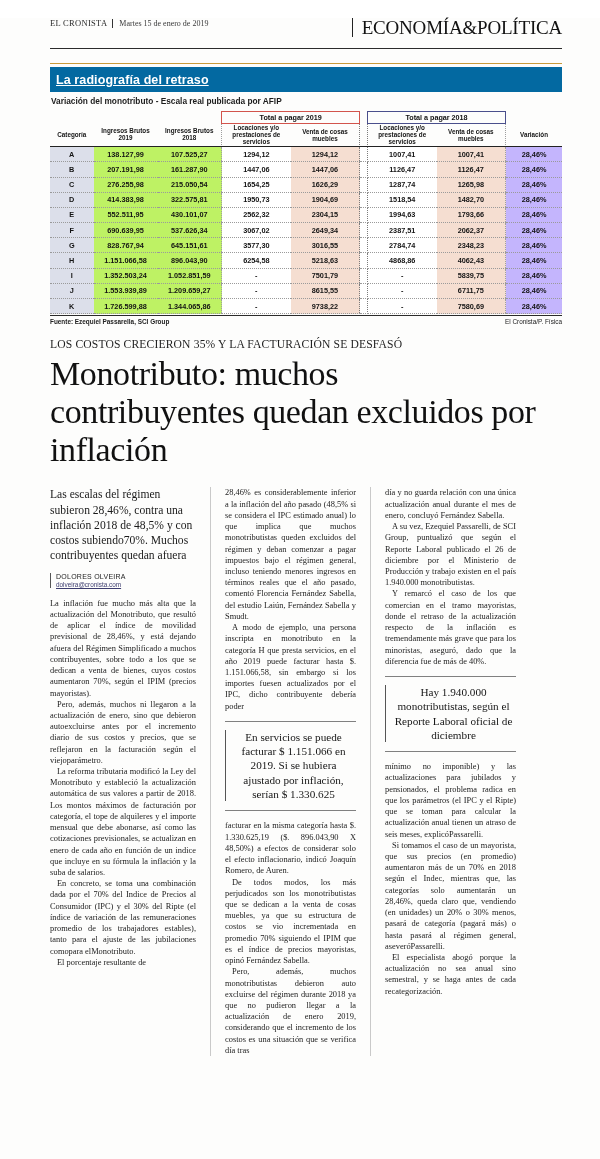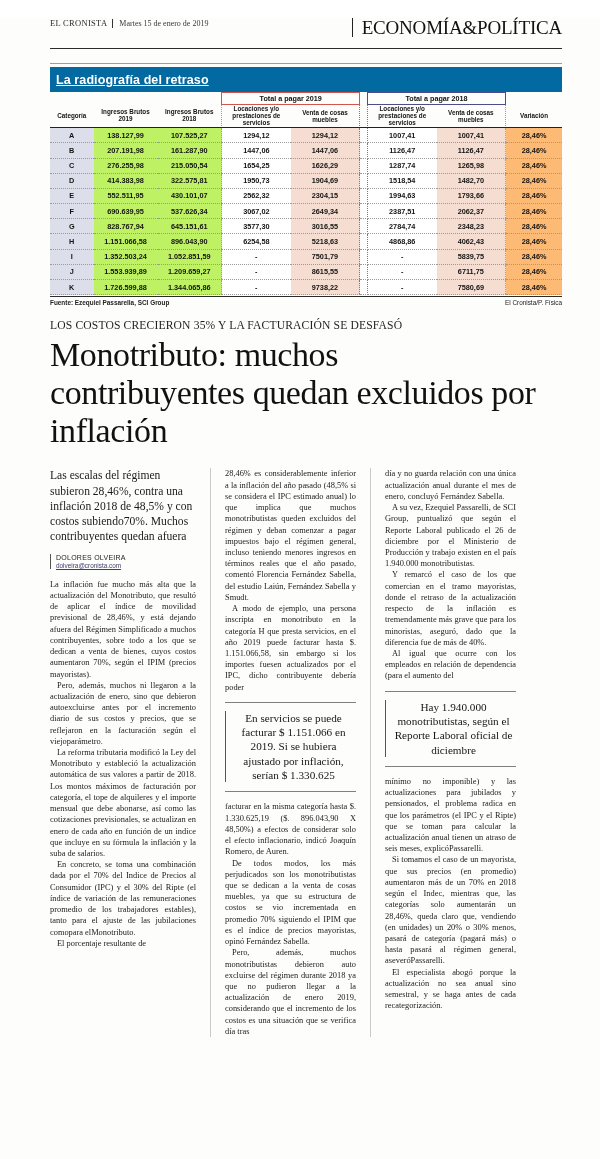--- a/index.html
+++ b/index.html
@@ -132,21 +132,21 @@
     height: 14.2px;
     font-weight: bold;
     font-size: 7.3px;
     color: #131313;
     border-bottom: 1px dotted #9a9a9a;
   }
   td.cat { background: #dcdfea; }
   td.ib { background: #bef264; }
   td.pay { background: #f5ded1; }
   td.payw { background: #ffffff; }
-  td.varc { background: #fdba74; }
+  td.varc { background: #c4b5fd; }
   td.vsep { background: #ffffff; width: 6px; }
   .dotcol { border-left: 1px dotted #9e9e9e; }
   .dblsep { border-left: 1px dotted #7b7b7b; border-right: 1px dotted #7b7b7b; }
 
   .info-foot {
     display: flex;
     justify-content: space-between;
     border-top: 1.1px solid #2b2b2b;
     margin-top: 1px;
     padding-top: 2px;
@@ -264,20 +264,21 @@
       <span class="masthead-date">Martes 15 de enero de 2019</span>
     </div>
     <span class="section-title">ECONOMÍA&amp;POLÍTICA</span>
   </div>
   <div class="masthead-rule"></div>
 
   <div class="infographic">
     <div class="info-title-bar">
       <span class="info-title">La radiografía del retraso</span>
     </div>
+    <div class="info-subtitle">Variación del monotributo - Escala real publicada por AFIP</div>
 
     <table class="radiografia">
       <colgroup>
         <col style="width:8.5%">
         <col style="width:12.5%">
         <col style="width:12.5%">
         <col style="width:13.5%">
         <col style="width:13.5%">
         <col style="width:1.5%">
         <col style="width:13.5%">
@@ -474,21 +475,20 @@
           <p>De todos modos, los más perjudicados son los monotributistas que se dedican a la venta de cosas muebles, ya que su estructura de costos se vio incrementada en promedio 70% siguiendo el IPIM que es el índice de precios mayoristas, opinó Fernández Sabella.</p>
           <p>Pero, además, muchos monotributistas debieron auto excluirse del régimen durante 2018 ya que no pudieron llegar a la actualización de enero 2019, considerando que el incremento de los costos es una situación que se verifica día tras</p>
         </div>
     </div>
 
     <div class="col">
       <div id="col3-top">
           <p class="noindent">día y no guarda relación con una única actualización anual durante el mes de enero, concluyó Fernández Sabella.</p>
           <p>A su vez, Ezequiel Passarelli, de SCI Group, puntualizó que según el Reporte Laboral publicado el 26 de diciembre por el Ministerio de Producción y trabajo existen en el país 1.940.000 monotributistas.</p>
           <p>Y remarcó el caso de los que comercian en el tramo mayoristas, donde el retraso de la actualización respecto de la inflación es tremendamente más grave que para los minoristas, aseguró, dado que la diferencia fue de más de 40%.</p>
-          <p>Al igual que ocurre con los empleados en relación de dependencia (para el aumento del</p>
         </div>
       <div class="pullquote">
         <span class="bar"></span>
         <p>Hay 1.940.000 monotributistas, según el Reporte Laboral oficial de diciembre</p>
       </div>
       <div id="col3-bottom">
           <p class="noindent">mínimo no imponible) y las actualizaciones para jubilados y pensionados, el problema radica en que los parámetros (el IPC y el Ripte) que se toman para calcular la actualización anual tienen un atraso de seis meses, explicóPassarelli.</p>
           <p>Si tomamos el caso de un mayorista, que sus precios (en promedio) aumentaron más de un 70% en 2018 según el Indec, mientras que, las categorías solo aumentarán un 28,46%, queda claro que, vendiendo (en unidades) un 20% o 30% menos, pasará de categoría (pagará más) o hasta pasará al régimen general, aseveróPassarelli.</p>
           <p>El especialista abogó porque la actualización no sea anual sino semestral, y se haga antes de cada recategorización.</p>
         </div>

